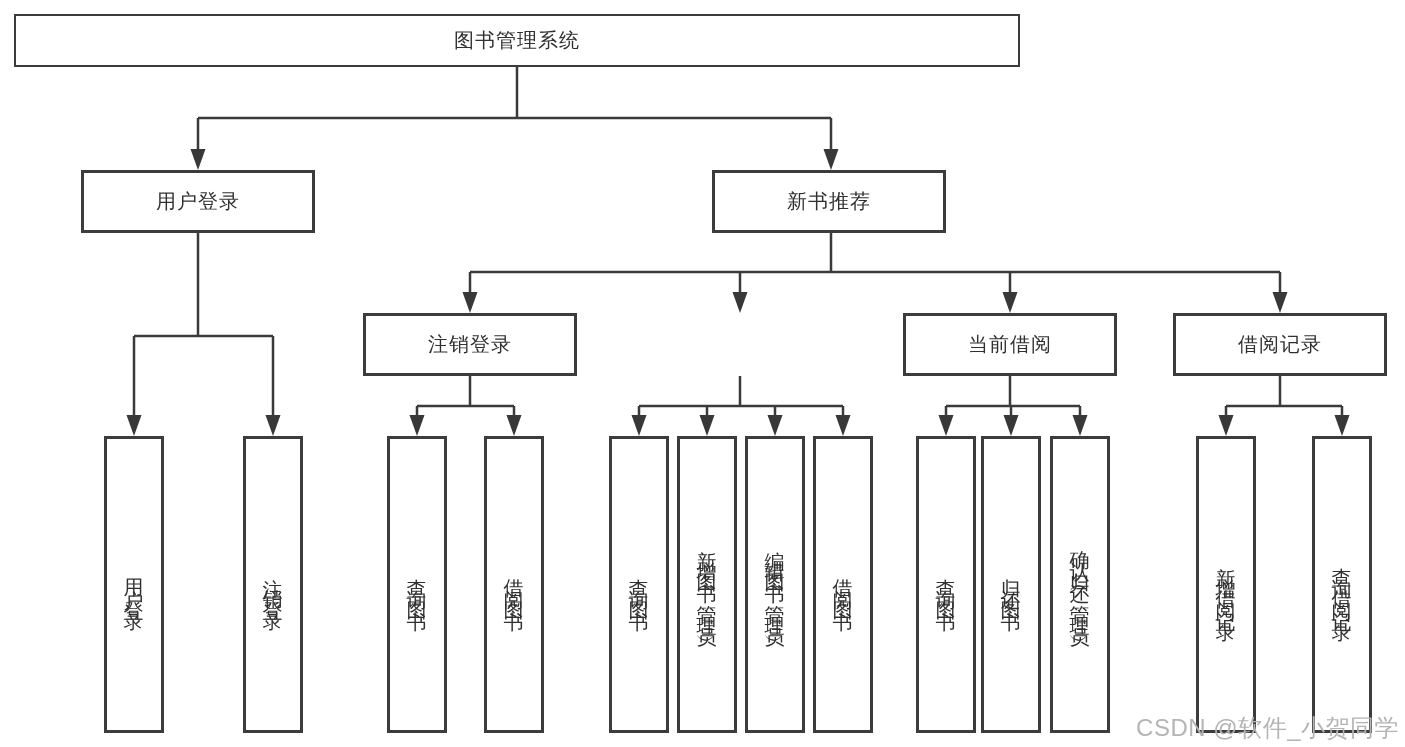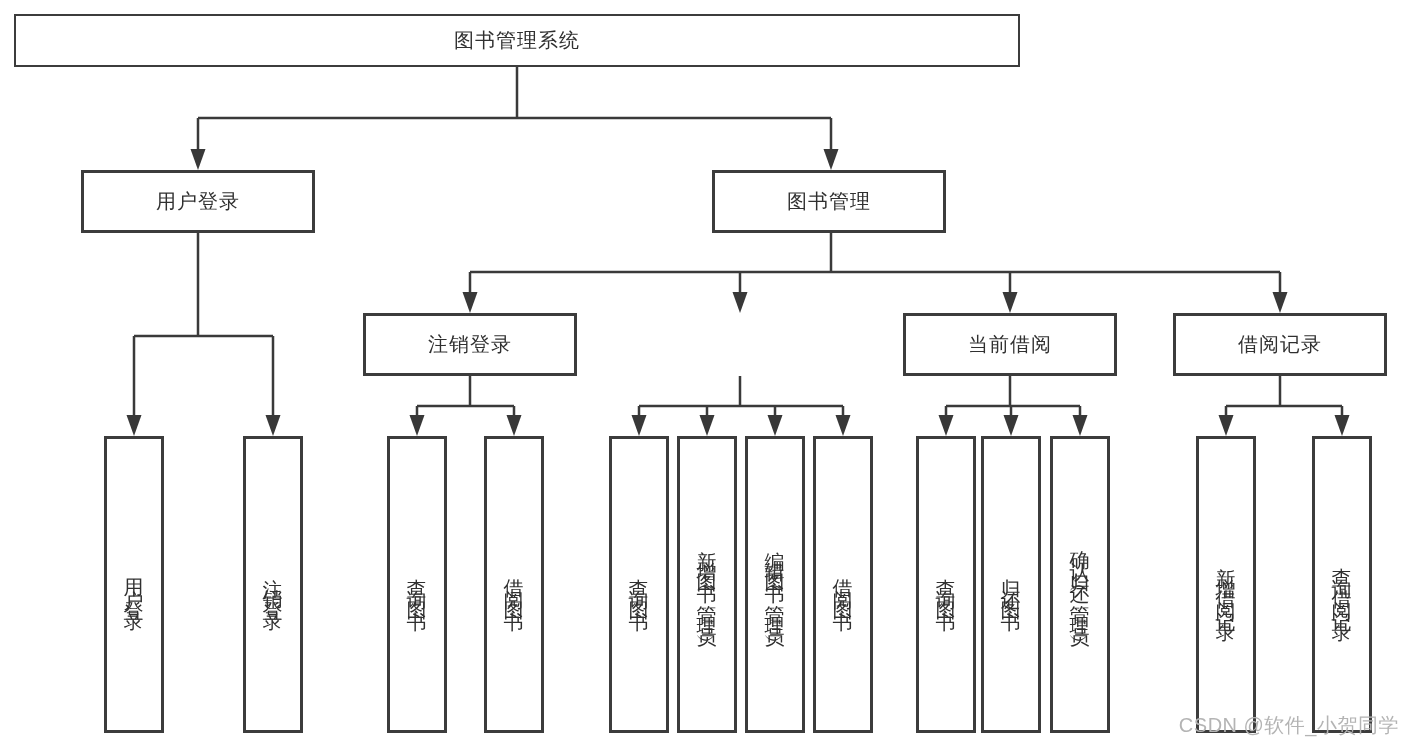--- a/index.html
+++ b/index.html
@@ -45,21 +45,21 @@
     text-orientation: mixed;
     font-size: 20px;
     letter-spacing: 11px;
     line-height: 1;
   }
 
   .watermark {
     position: absolute;
     right: 6px;
     top: 712px;
-    font-size: 20px;
+    font-size: 24px;
     color: #b4b4b4;
     letter-spacing: 0.5px;
     white-space: nowrap;
   }
 </style>
 </head>
 <body>
 
 <div class="stage">
 
@@ -95,21 +95,21 @@
   </svg>
 
   <div class="node hnode root" style="left:14px;top:14px;width:1006px;height:53px">
     <span>图书管理系统</span>
   </div>
 
   <div class="node hnode" style="left:81px;top:170px;width:234px;height:63px">
     <span>用户登录</span>
   </div>
   <div class="node hnode" style="left:712px;top:170px;width:234px;height:63px">
-    <span>图书管理</span>
+    <span>新书推荐</span>
   </div>
 
   <div class="node hnode" style="left:363px;top:313px;width:214px;height:63px">
     <span>注销登录</span>
   </div>
   <div class="node hnode" style="left:1173px;top:313px;width:214px;height:63px">
     <span>借阅记录</span>
   </div>
   <div class="node hnode" style="left:903px;top:313px;width:214px;height:63px">
     <span>当前借阅</span>

